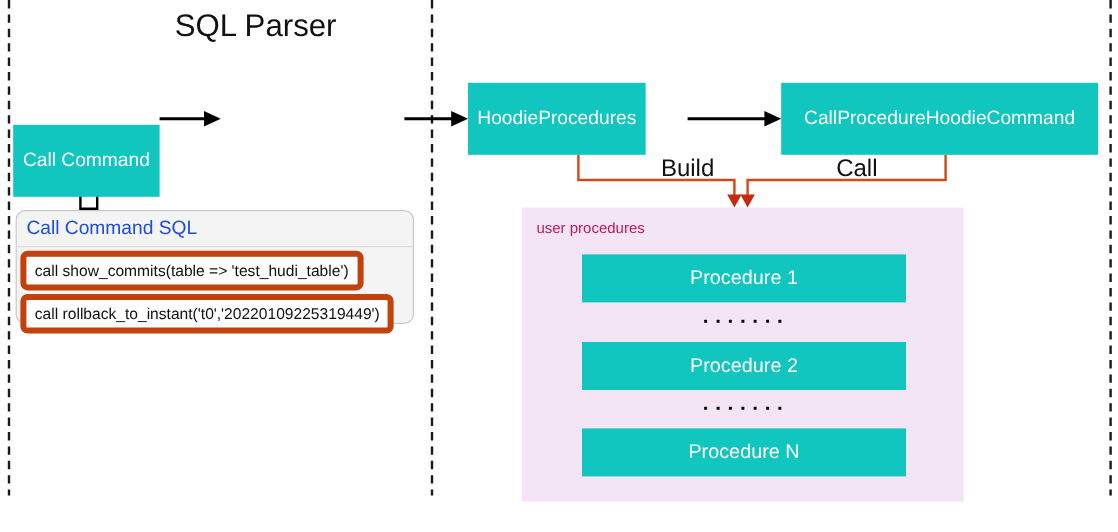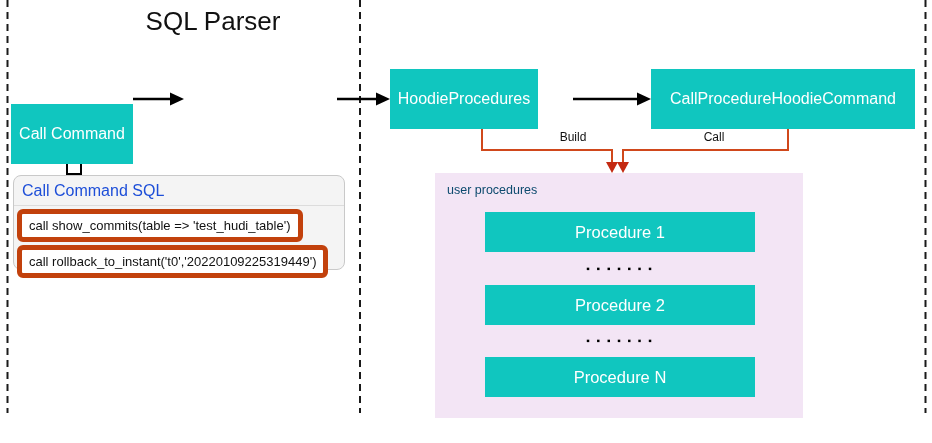--- a/index.html
+++ b/index.html
@@ -17,21 +17,21 @@
     display:flex; align-items:center; justify-content:center;
     text-align:center; font-size:16px; line-height:1.25; z-index:3;
     white-space:pre-line;
   }
   .node-call-command          { left:11px;  top:69px; width:122px; height:60px;margin-top:35px; }
   .node-spark-sql-parser      { left:184px; top:69px; width:153px; height:60px; }
   .node-hoodie-procedures     { left:390px; top:69px; width:148px; height:60px; }
   .node-call-procedure        { left:651px; top:69px; width:264px; height:60px; }
   .edge-label {
     position:absolute; top:130px; transform:translateX(-50%);
-    font-size:12px; color:#111; z-index:3; white-space:nowrap;
+    font-size:20px; color:#111; z-index:3; white-space:nowrap;
   }
   .edge-label-build { left:573px; }
   .edge-label-call  { left:714px; }
 
   .sql-panel {
     position:absolute; left:13px; top:175px; width:332px; height:95px;
     background:#f4f4f4; border:1px solid #c9c9c9; border-radius:8px;
     box-sizing:border-box; z-index:1;
   }
   .sql-header {
@@ -43,21 +43,21 @@
     border-radius:6px; font-size:13px; color:#111;
     padding:4px 7px; margin:3px 0 0 3px; white-space:nowrap;
   }
 
   .user-panel {
     position:absolute; left:435px; top:173px; width:368px; height:245px;
     background:#f3e5f5; z-index:1;
   }
   .user-label {
     position:absolute; left:12px; top:10px;
-    font-size:12.5px; color:#0c4a6e;
+    font-size:12.5px; color:#be185d;
   }
   .proc {
     position:absolute; left:50px; width:270px; height:40px;
     background:#10c6bf; color:#ffffff; display:flex; align-items:center;
     justify-content:center; font-size:16.5px;
   }
   .proc-1 { top:39px; }
   .proc-2 { top:112px; }
   .proc-n { top:184px; }
   .dots {

